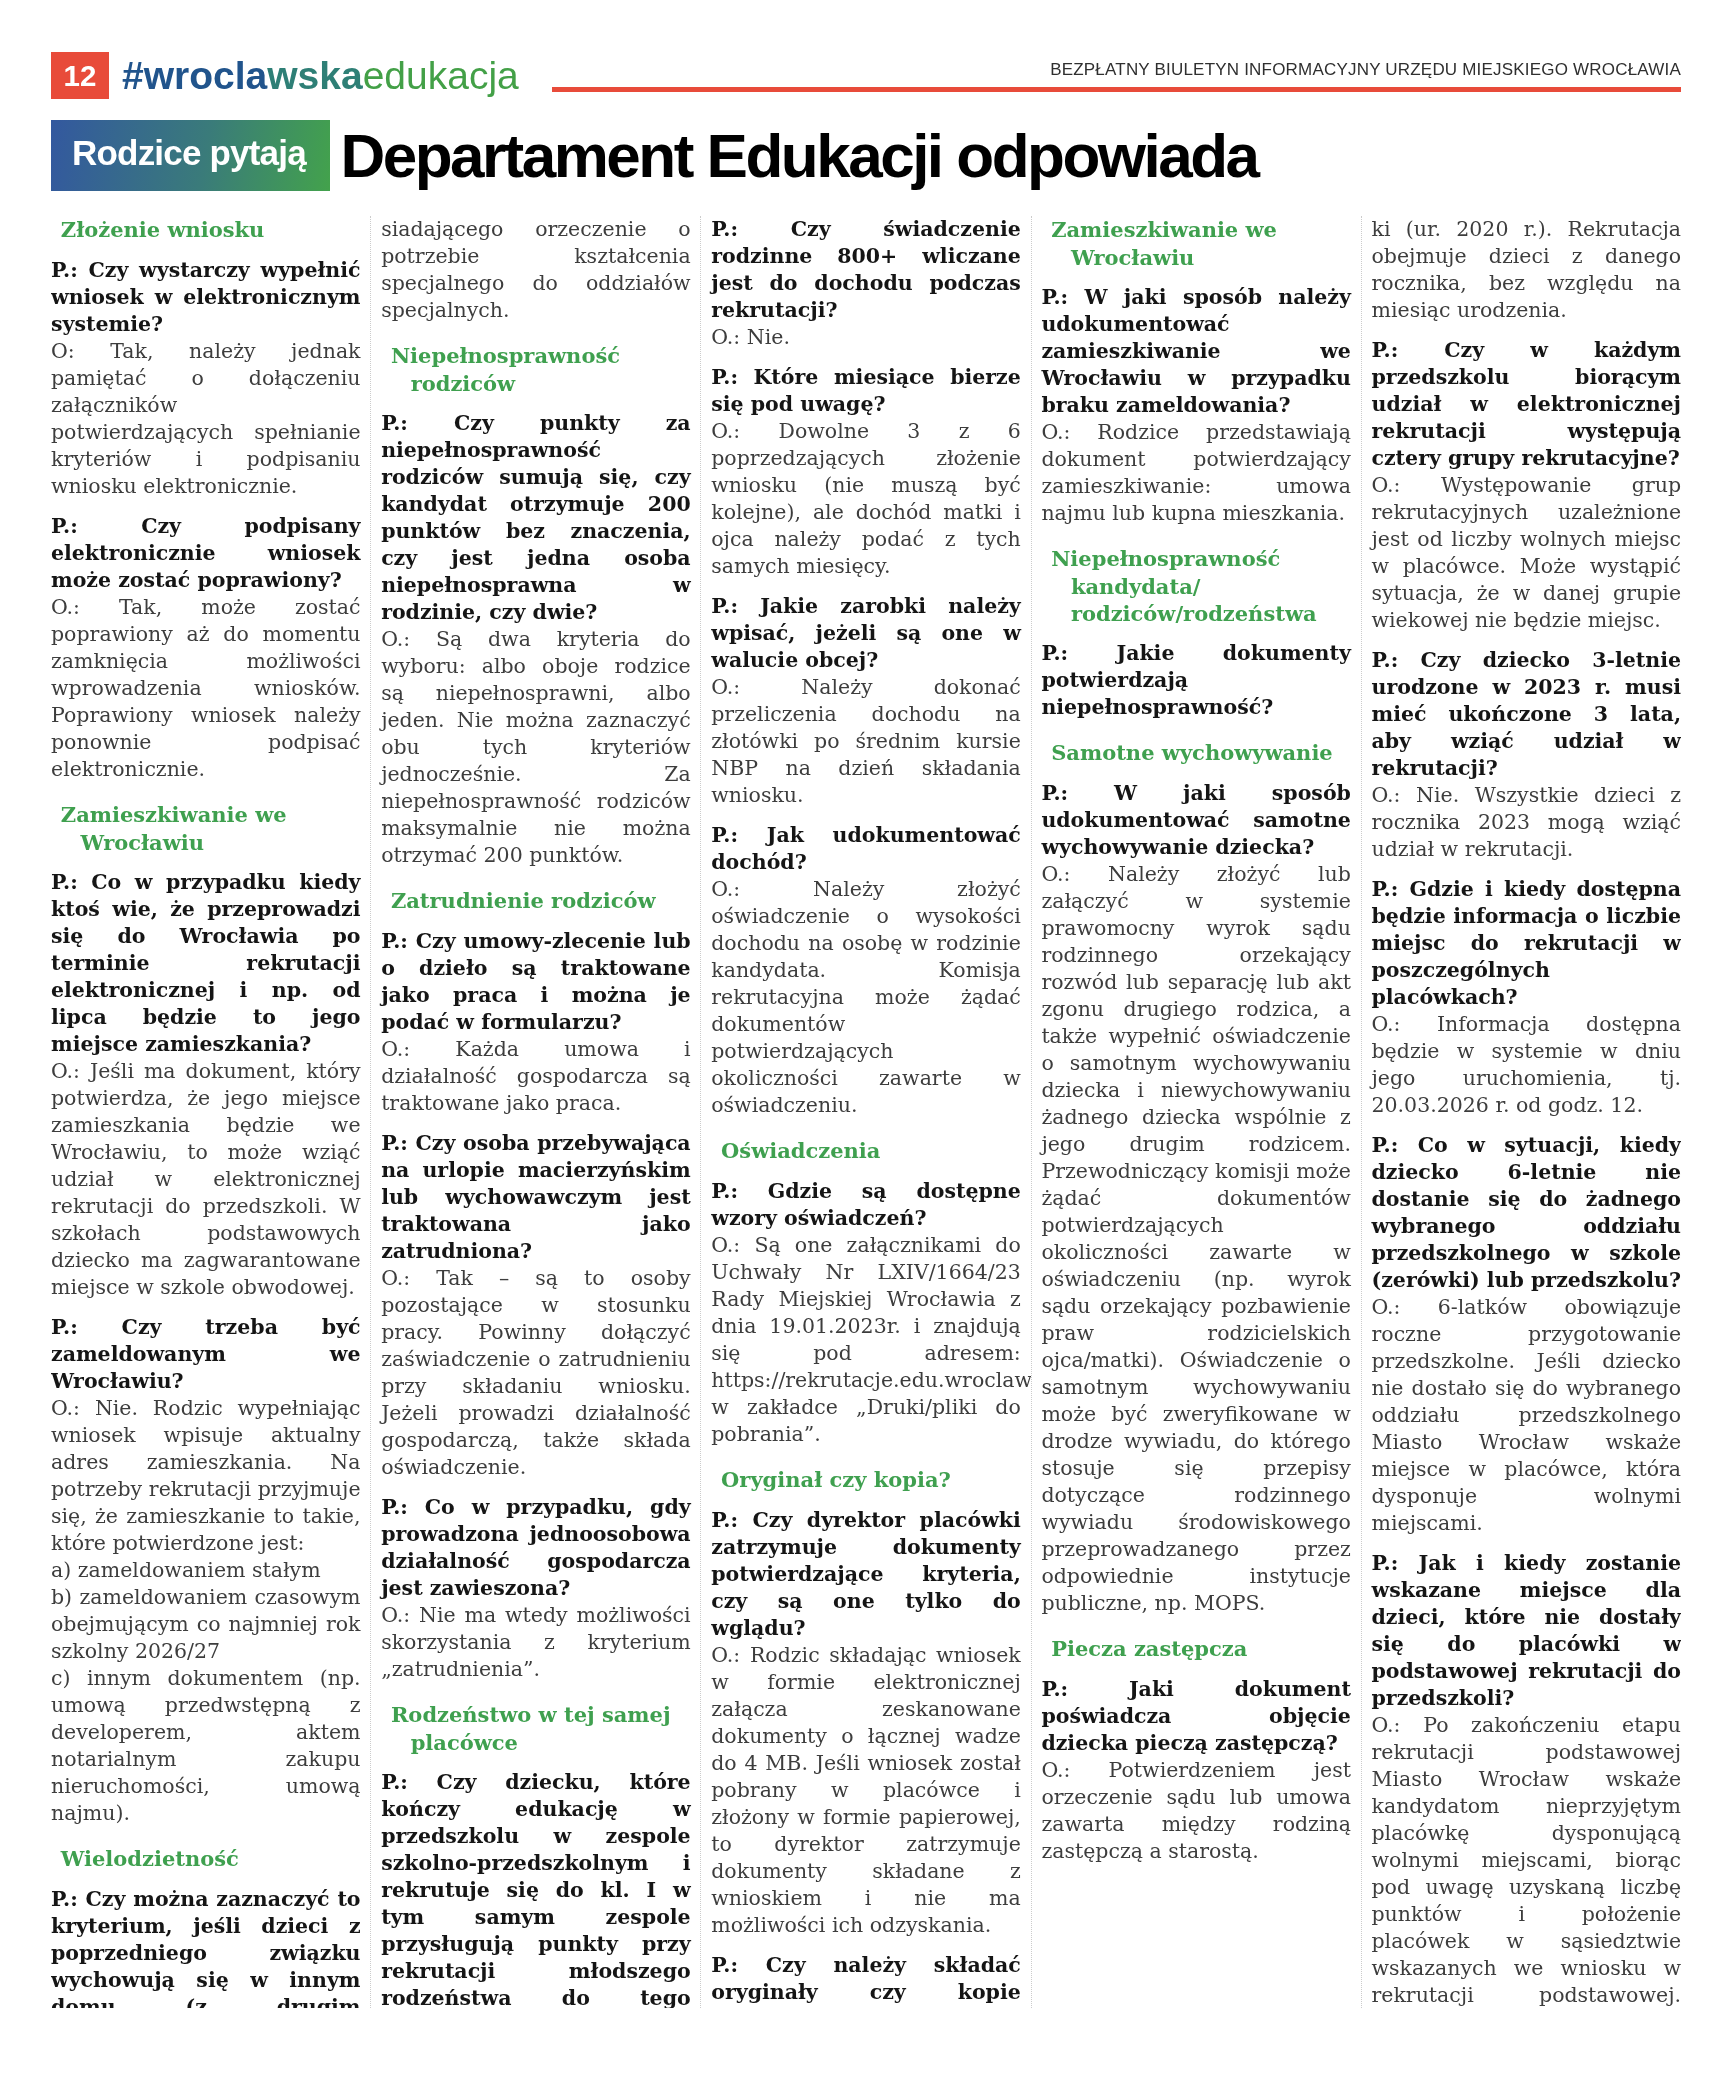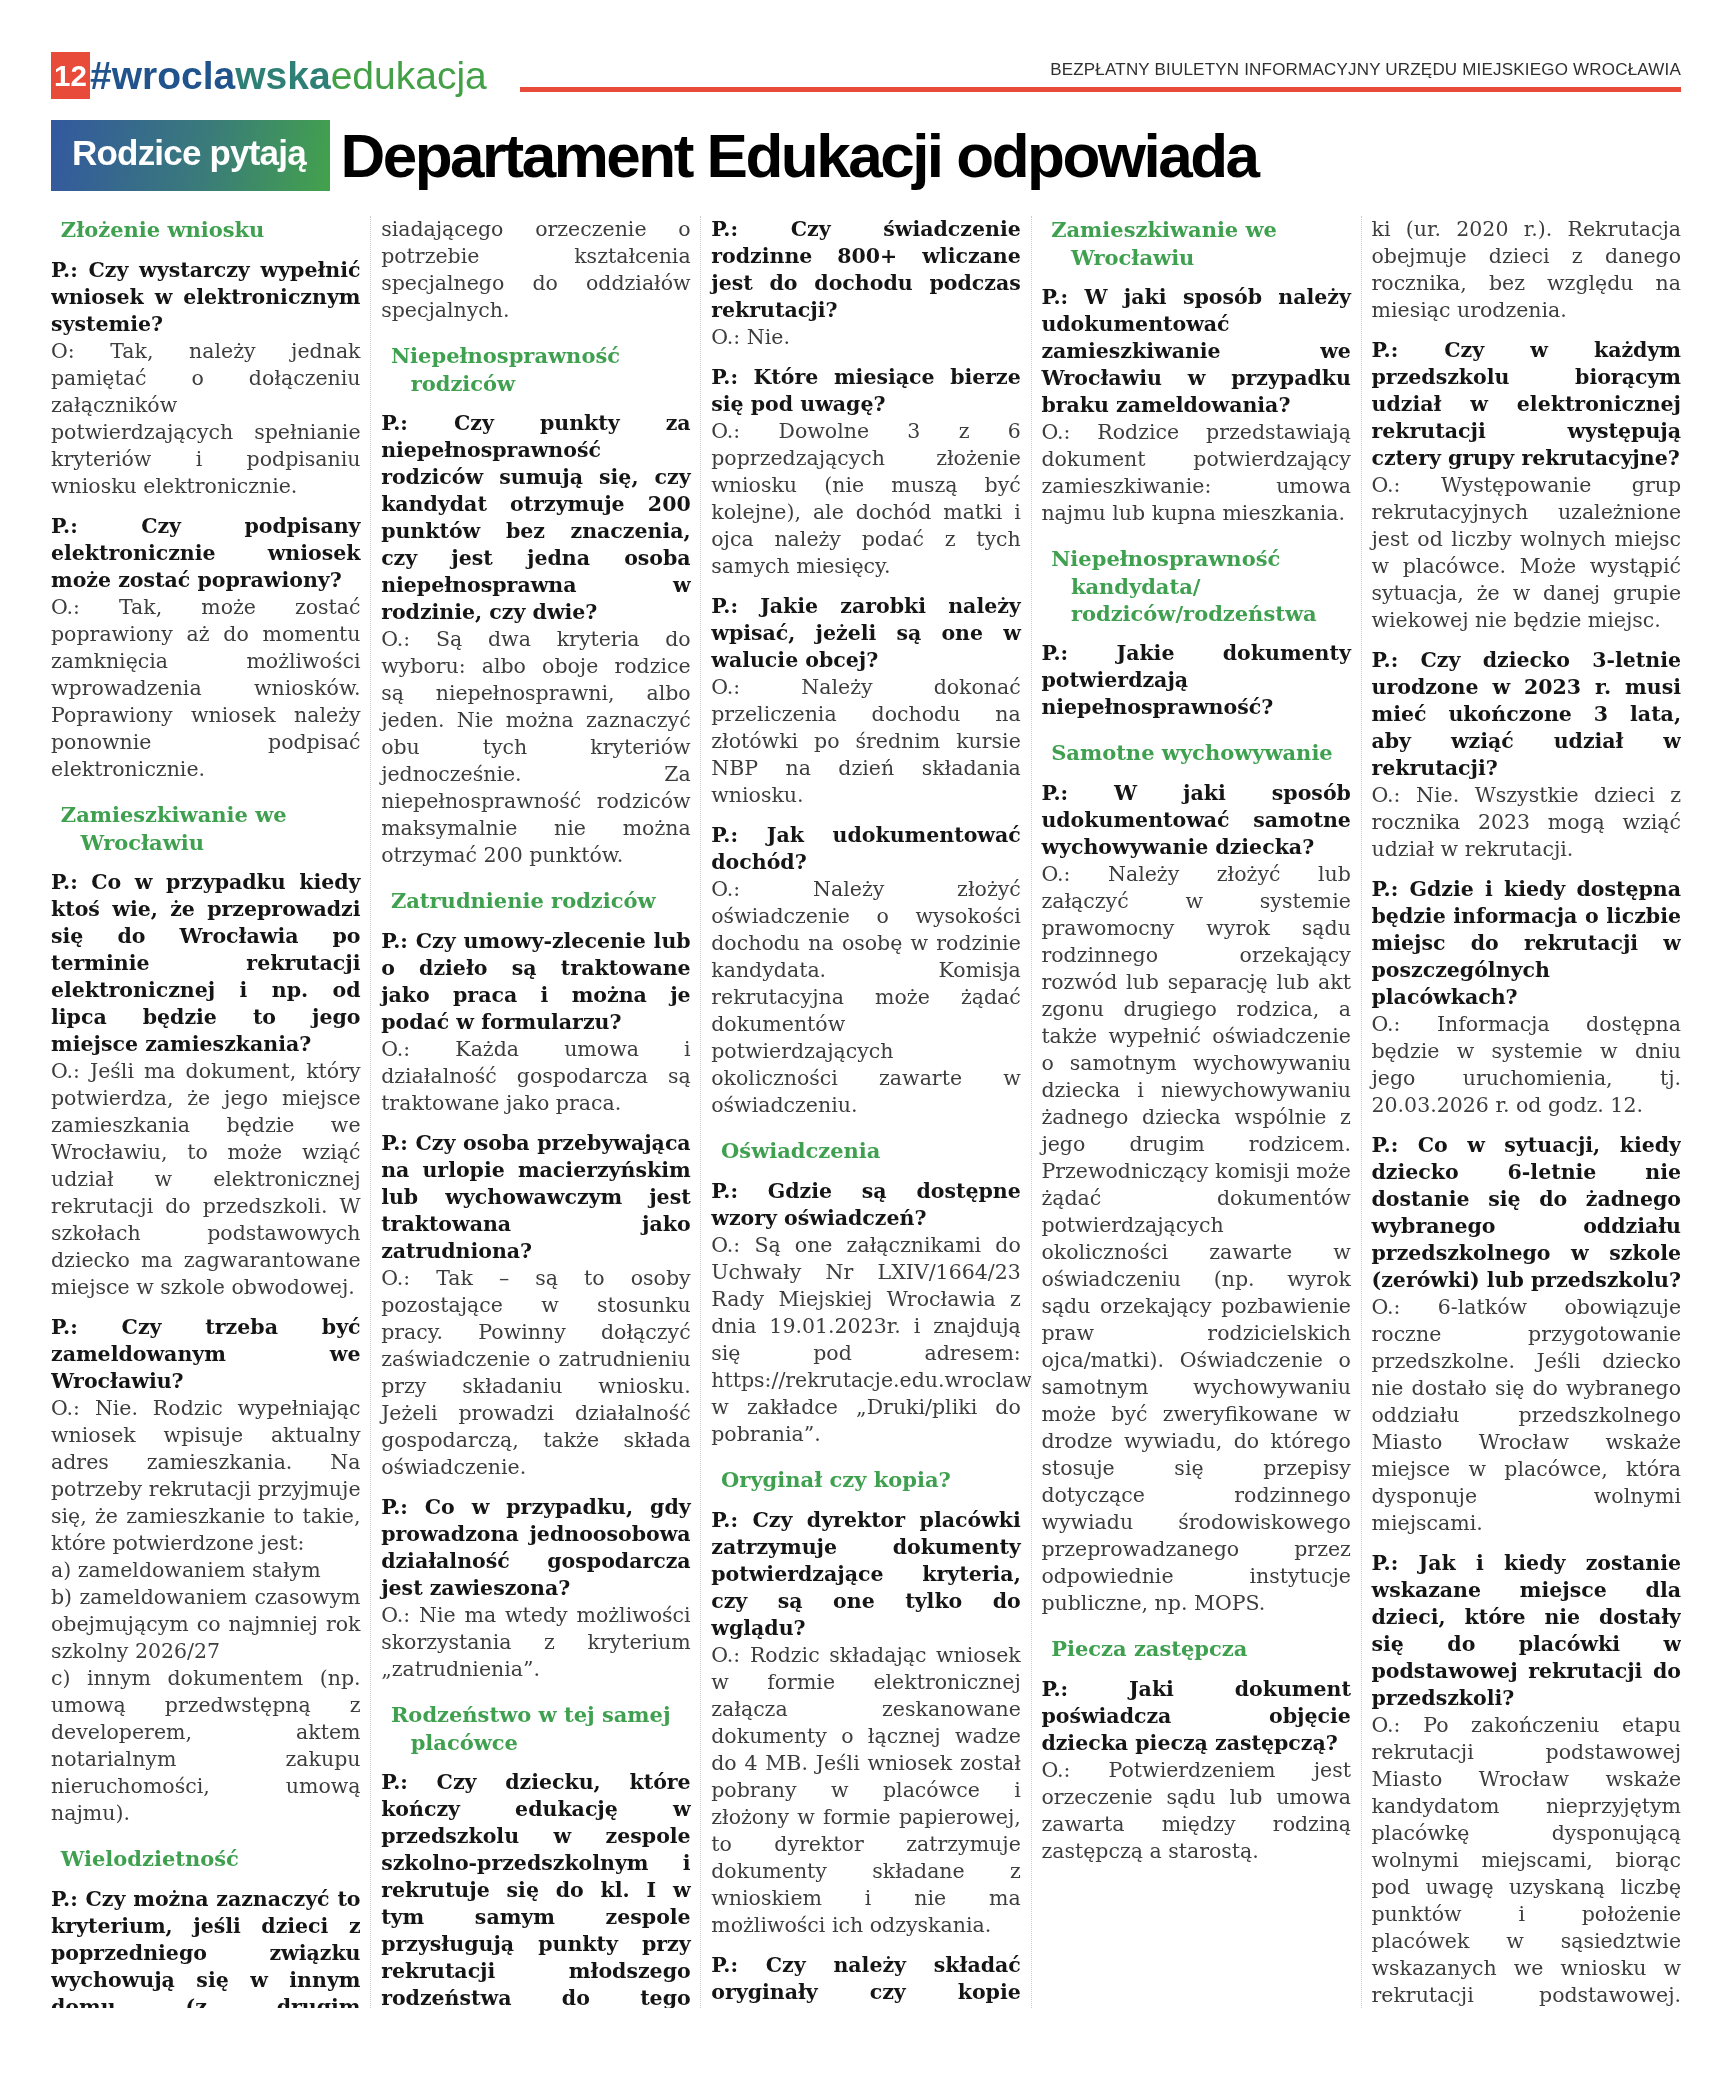--- a/index.html
+++ b/index.html
@@ -4,24 +4,24 @@
 <style>
   html,body{margin:0;padding:0;}
   body{
     width:1730px;height:2095px;overflow:hidden;background:#ffffff;
     font-family:"DejaVu Serif","Liberation Serif",serif;color:#3d3d3d;
   }
   
   .masthead{display:flex;align-items:flex-start;padding:52px 49px 0 51px;}
   .pagenum{
     background:#e84b3a;color:#fff;font-family:"Liberation Sans",sans-serif;
-    font-weight:bold;font-size:29.5px;width:39px;height:47px;display:flex;
+    font-weight:bold;font-size:29.5px;width:58px;height:47px;display:flex;
     align-items:center;justify-content:center;flex:0 0 auto;
   }
-  .brand{font-family:"Liberation Sans",sans-serif;font-size:39px;line-height:47px;white-space:nowrap;}
+  .brand{margin-left:13px;font-family:"Liberation Sans",sans-serif;font-size:39px;line-height:47px;white-space:nowrap;}
   .brand .bold{font-weight:bold;color:#21548c;}
   .brand .teal{font-weight:bold;color:#2e7f76;}
   .brand .green{color:#43a047;}
   .mast-right{flex:1;margin-left:33px;padding-top:8.2px;min-width:0;}
   .mast-caption{
     text-align:right;font-family:"Liberation Sans",sans-serif;font-weight:normal;
     font-size:17px;letter-spacing:0.2px;color:#2f2f2f;white-space:nowrap;
   }
   .redline{height:5.7px;background:#e84b3a;margin-top:6.5px;}
   

